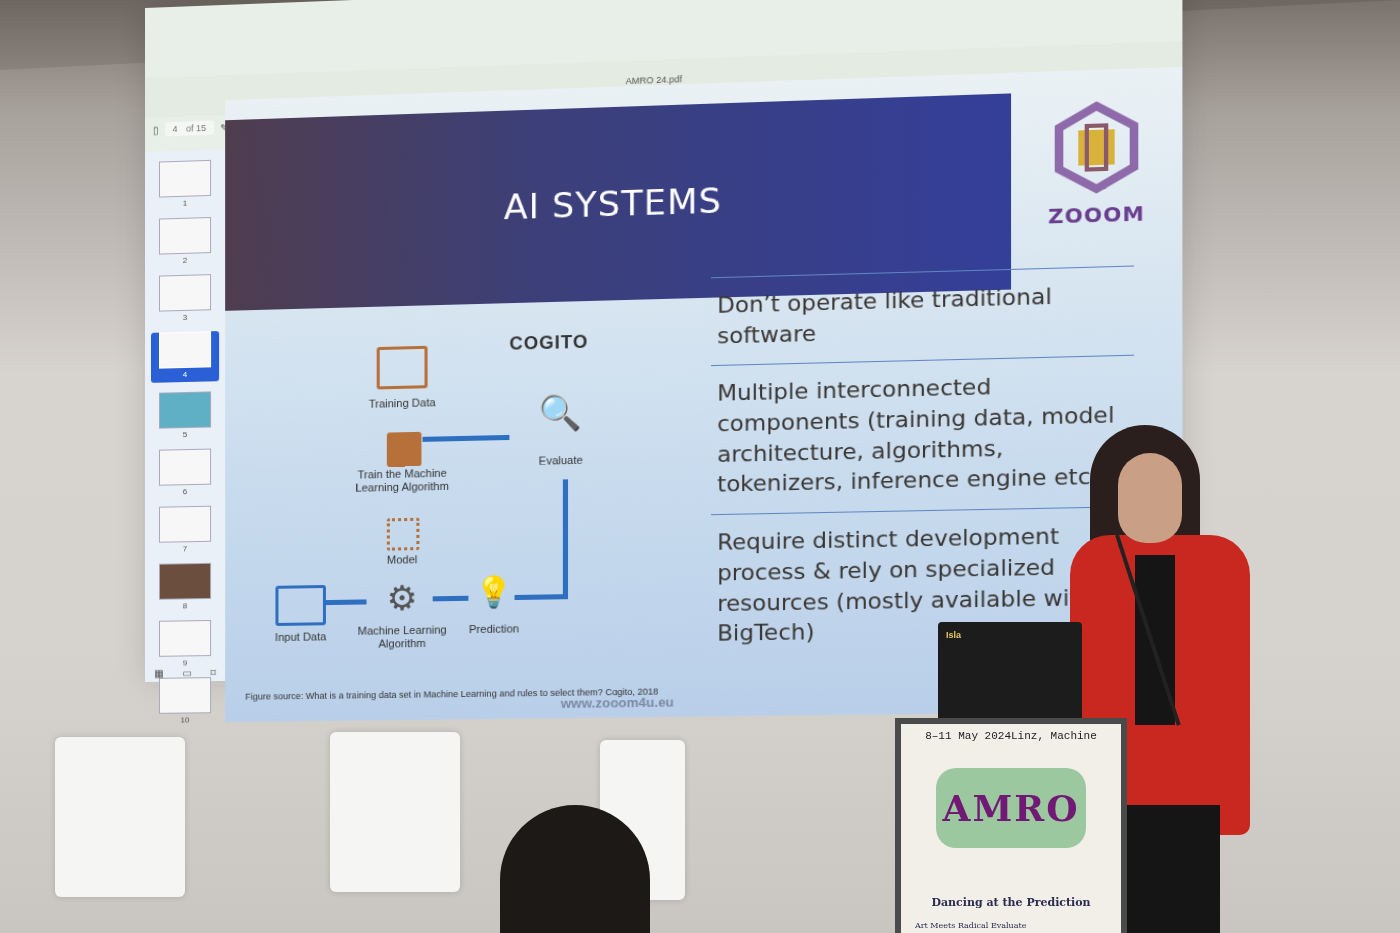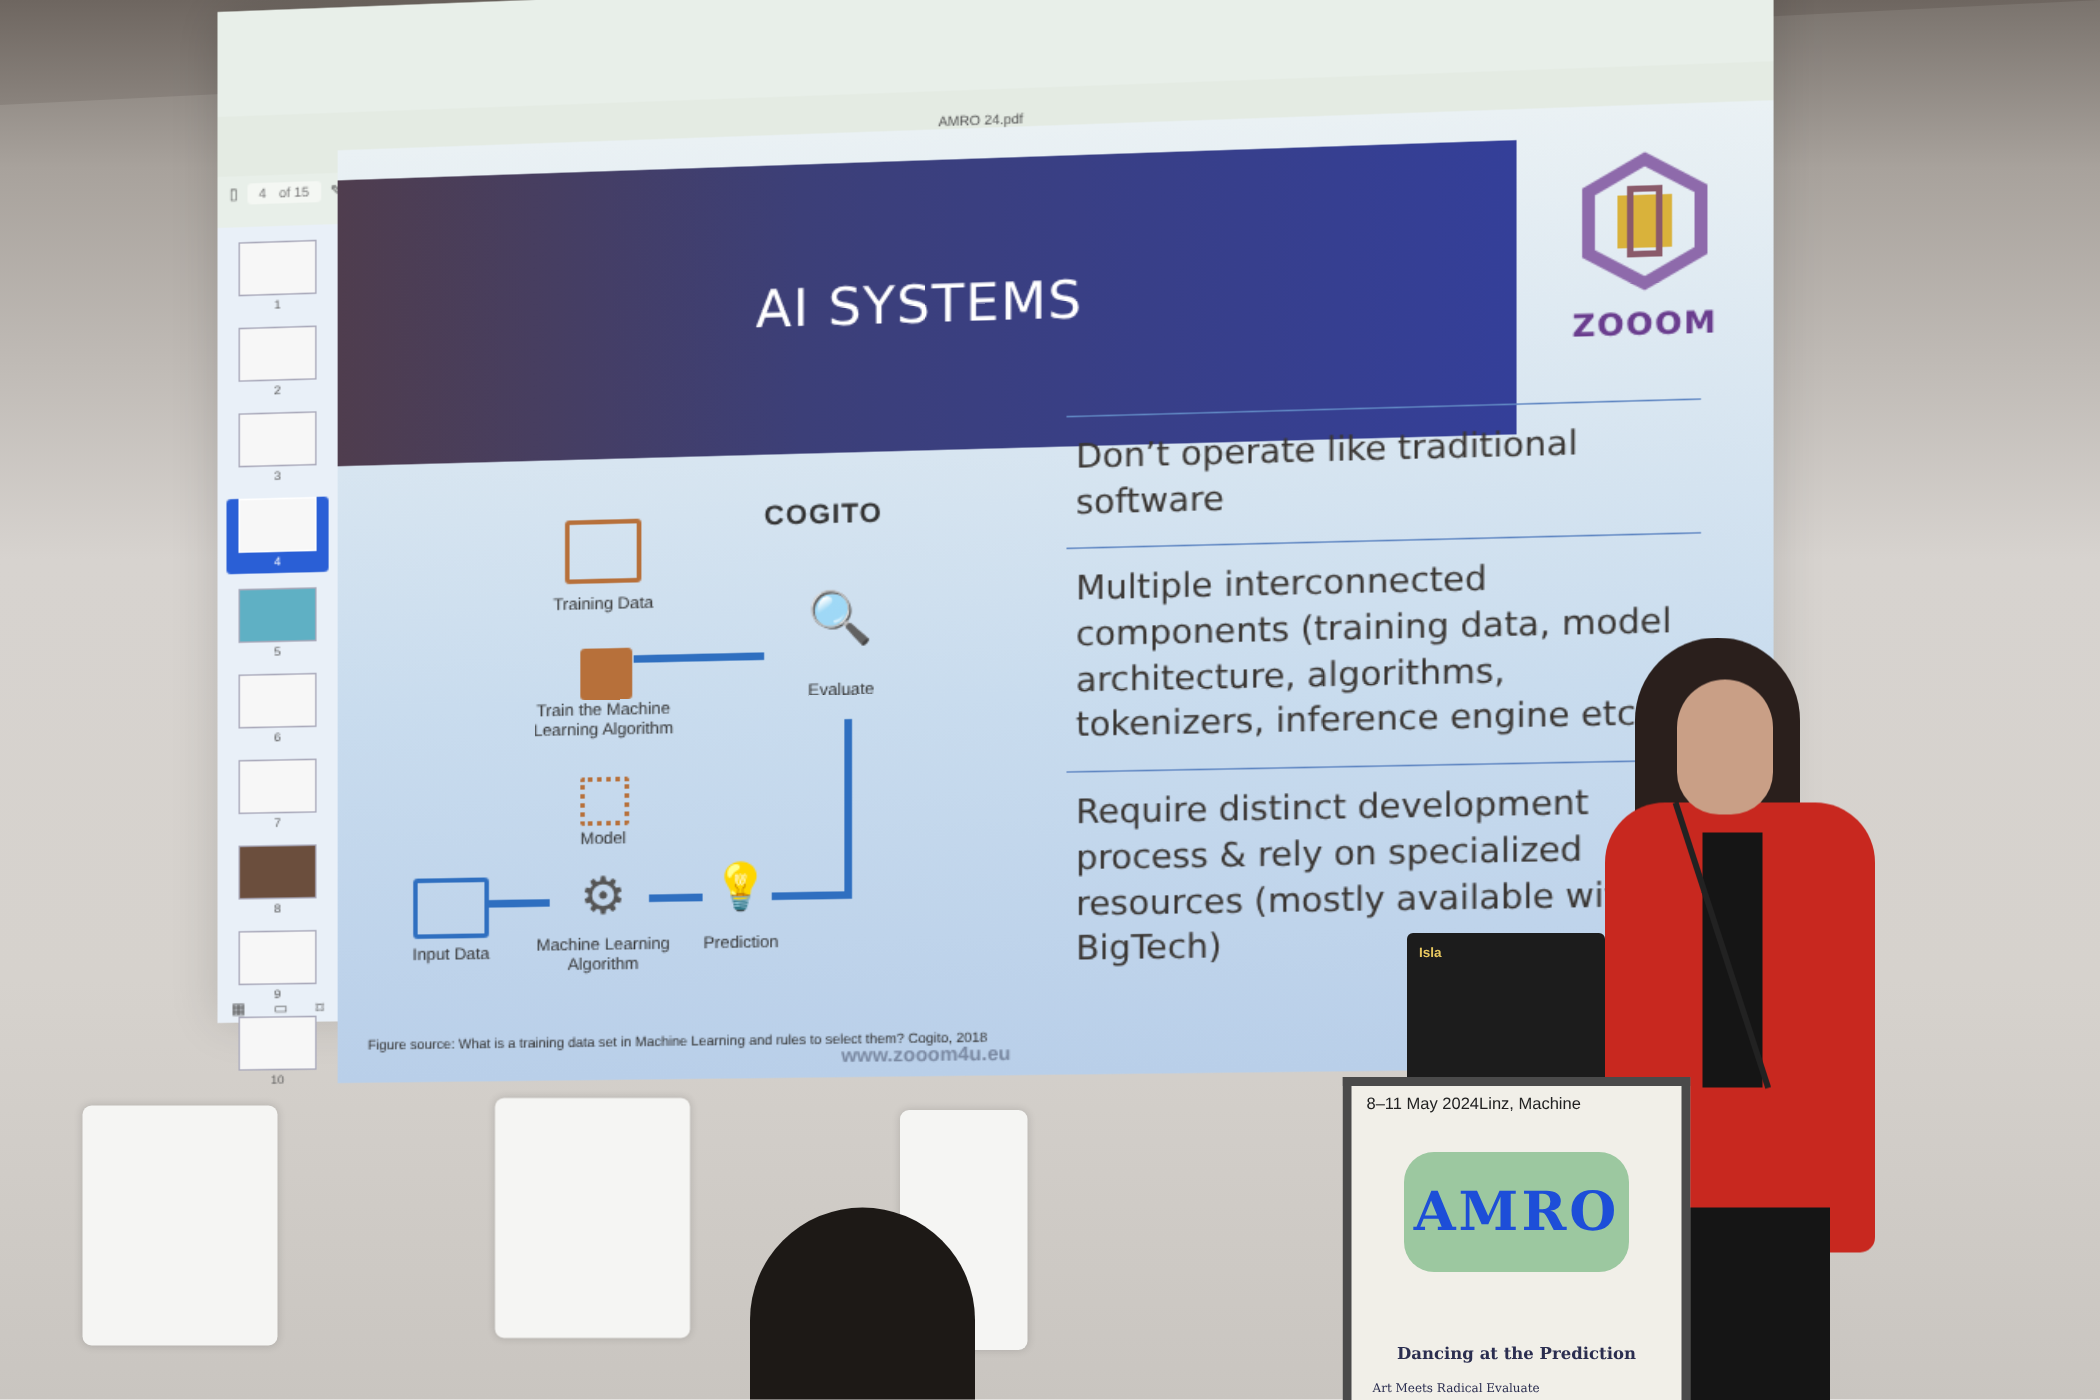--- a/index.html
+++ b/index.html
@@ -36,26 +36,26 @@
   .arrow-h{position:absolute;height:5px;background:#2f6fc0;}
   .arrow-v{position:absolute;width:5px;background:#2f6fc0;}
   .cogito{position:absolute;left:260px;top:10px;font-size:18px;color:#333;font-weight:bold;letter-spacing:1px;}
   .fig-source{position:absolute;left:20px;top:590px;font-size:9px;color:#333;}
   .bullets{position:absolute;left:475px;top:190px;width:400px;}
   .bullet{border-top:1.5px solid #5f86c2;padding:12px 6px 14px;font-size:22px;color:#3a3633;
           font-family:"DejaVu Sans",sans-serif;line-height:1.35;}
   .footer-url{position:absolute;left:330px;top:598px;font-size:13px;color:#7b8aa3;font-weight:bold;}
   .podium{position:absolute;left:895px;top:718px;width:220px;height:215px;background:#f1efe8;
           border:6px solid #4a4a4a;border-bottom:none;}
-  .poster-row{display:flex;justify-content:flex-start;padding:6px 10px;font-size:11px;color:#222;font-family:Liberation Sans, sans-serif;}
+  .poster-row{display:flex;justify-content:center;padding:6px 10px;font-size:11px;color:#222;font-family:Liberation Mono, monospace;}
   .poster-logo{margin:20px auto 0;width:150px;height:80px;background:#9cc8a0;border-radius:20px;
-               display:flex;align-items:center;justify-content:center;font-size:36px;color:#1d4ed8;font-weight:bold;letter-spacing:2px;font-family:"DejaVu Serif",serif;}
+               display:flex;align-items:center;justify-content:center;font-size:36px;color:#701a75;font-weight:bold;letter-spacing:2px;font-family:"DejaVu Serif",serif;}
   .poster-sub{text-align:center;font-size:11px;color:#2b2e50;margin-top:48px;font-family:"DejaVu Serif",serif;font-weight:bold;}
   .poster-small{padding:12px 14px 0;font-size:8px;color:#2b2e50;font-family:"DejaVu Serif",serif;}
-  .laptop{position:absolute;left:938px;top:622px;width:132px;height:100px;background:#1c1c1c;border-radius:4px;}
+  .laptop{position:absolute;left:938px;top:622px;width:144px;height:100px;background:#1c1c1c;border-radius:4px;}
   .laptop-sticker{position:absolute;left:8px;top:8px;font-size:9px;color:#e8c860;font-weight:bold;}
   .person{position:absolute;left:1060px;top:425px;width:200px;height:508px;}
   .hair{position:absolute;left:30px;top:0;width:110px;height:250px;background:#2a1f1c;border-radius:55px 55px 20px 20px;}
   .face{position:absolute;left:58px;top:28px;width:64px;height:90px;background:#c99f86;border-radius:32px 32px 28px 28px;}
   .jacket{position:absolute;left:10px;top:110px;width:180px;height:300px;background:#c8281f;border-radius:40px 40px 10px 10px;}
   .top-inner{position:absolute;left:75px;top:130px;width:40px;height:170px;background:#151515;}
   .legs{position:absolute;left:60px;top:380px;width:100px;height:130px;background:#151515;}
   .chair{position:absolute;width:130px;height:160px;background:#f5f5f3;border-radius:6px;box-shadow:0 0 6px rgba(0,0,0,.15);}
   .head{position:absolute;left:500px;top:805px;width:150px;height:160px;background:#1d1916;border-radius:75px 75px 0 0;}
   .mic{position:absolute;left:1115px;top:535px;width:4px;height:200px;background:#222;transform:rotate(-18deg);transform-origin:top;}

